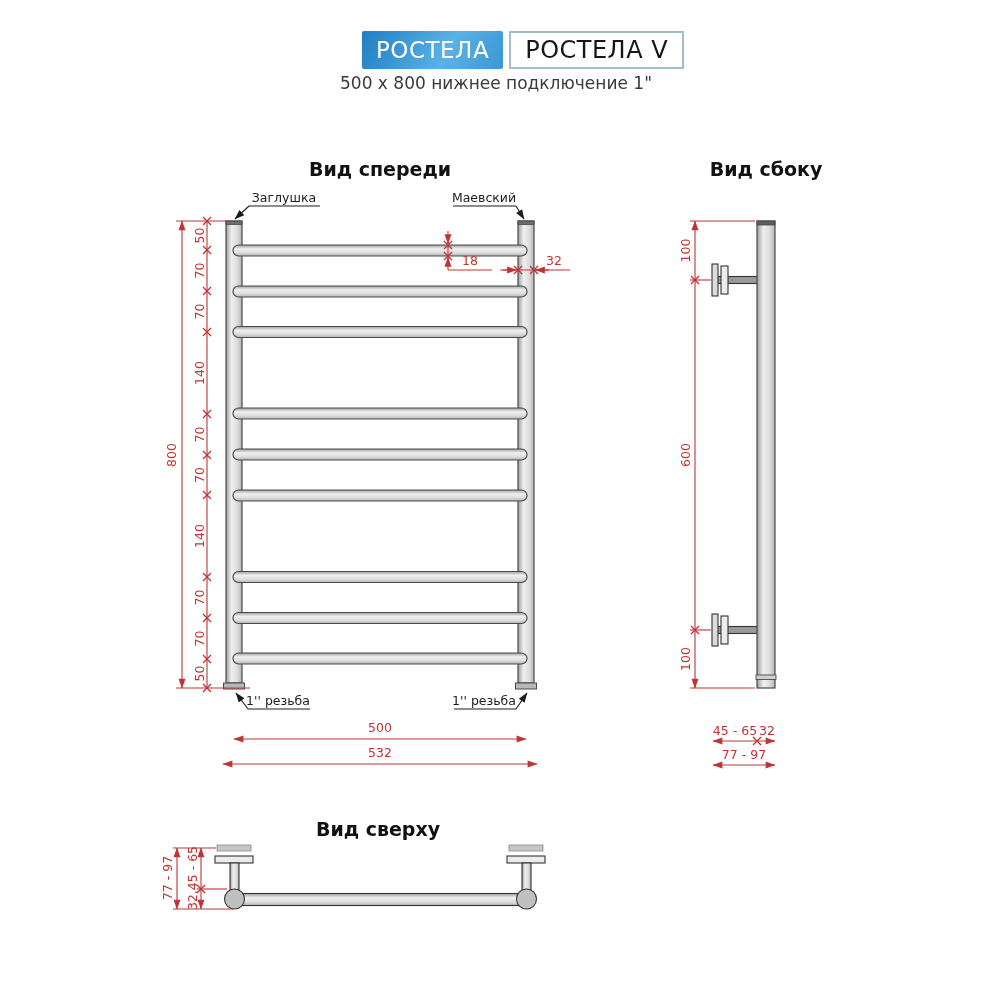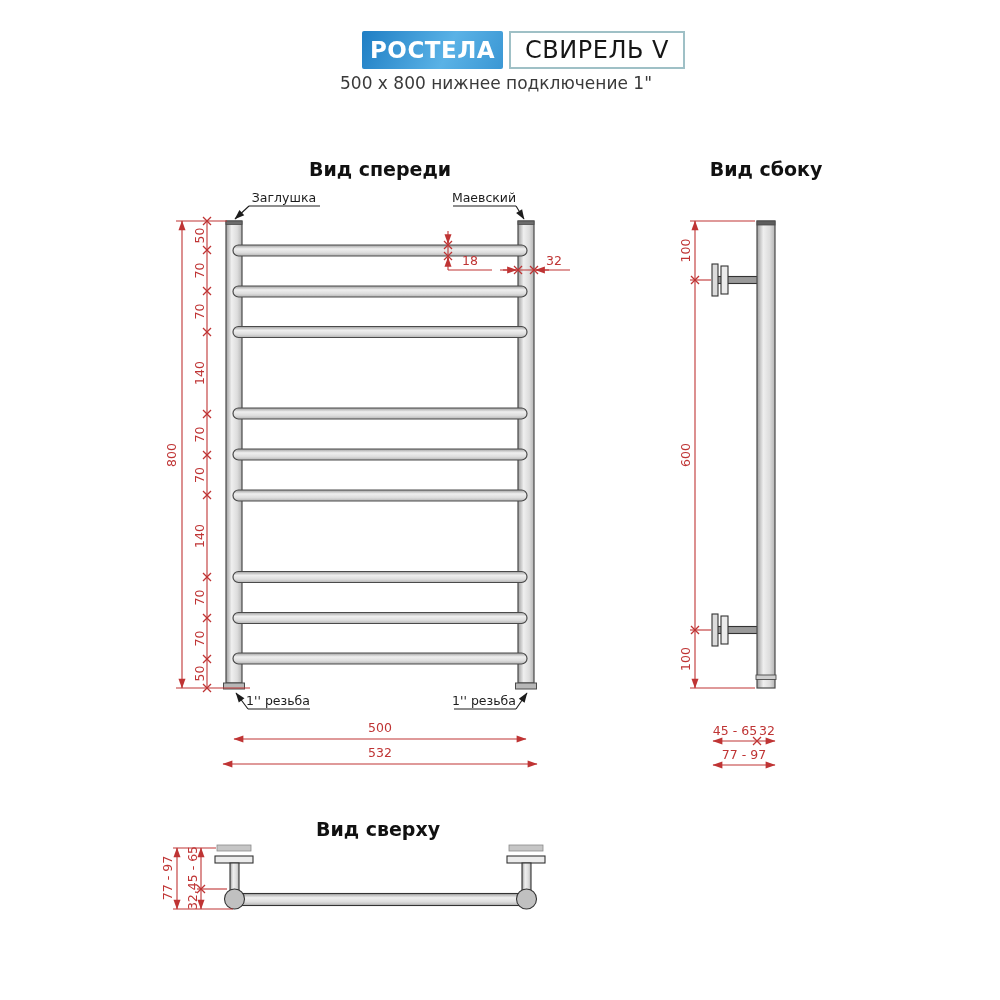--- a/index.html
+++ b/index.html
@@ -1,20 +1,20 @@
 <!DOCTYPE html>
 <html><head>
 <meta charset="utf-8">
 <style>
   html,body{margin:0;padding:0;background:#fff;}
   .canvas{position:relative;width:1000px;height:1000px;background:#fff;overflow:hidden;
           font-family:"DejaVu Sans",sans-serif;}
   .badges{position:absolute;left:362px;top:31px;display:flex;gap:6px;align-items:stretch;}
   .brand-badge{background:linear-gradient(115deg,#1f7ec4 0%,#5ab2e6 60%,#3b97d4 100%);
-          color:#fff;font-size:23px;font-weight:bold;padding:4px 8px;display:flex;align-items:center;
+          color:#fff;font-size:23px;font-weight:normal;padding:4px 14px;display:flex;align-items:center;
           border-radius:2px;letter-spacing:.5px;}
   .model-badge{background:#fff;border:2px solid #9fc0c6;color:#161616;font-size:24px;
           padding:3px 14px;display:flex;align-items:center;letter-spacing:.5px;}
   .subtitle{position:absolute;left:340px;top:73px;width:346px;text-align:left;
           font-size:17px;color:#3a3a3a;}
   svg{position:absolute;overflow:visible;}
   .rl{stroke:#bf3434;stroke-width:1.1;fill:none;}
   .bl{stroke:#1c1c1c;stroke-width:1.1;fill:none;}
   .tube{stroke:#4a4a4a;stroke-width:1.2;}
   .part{stroke:#333;stroke-width:1.1;}
@@ -23,21 +23,21 @@
   text.vtitle{fill:#111;font-size:19px;font-weight:bold;text-anchor:middle;font-family:"DejaVu Sans",sans-serif;}
   #tk line{stroke:#bf3434;stroke-width:1.2;}
 </style>
 </head>
 <body>
 
 <div class="canvas">
 
   <div class="badges">
     <div class="brand-badge">РОСТЕЛА</div>
-    <div class="model-badge">СВИРЕЛЬ V</div>
+    <div class="model-badge">РОСТЕЛА V</div>
   </div>
   <div class="subtitle">500 x 800 нижнее подключение 1"</div>
 
   <svg style="left:150px;top:150px" width="460" height="635" viewBox="150 150 460 635">
     <defs>
       <linearGradient id="gv" x1="0" y1="0" x2="1" y2="0">
         <stop offset="0" stop-color="#9e9e9e"></stop>
           <stop offset="0.35" stop-color="#efefef"></stop>
         <stop offset="0.7" stop-color="#dddddd"></stop>
           <stop offset="1" stop-color="#b4b4b4"></stop>

